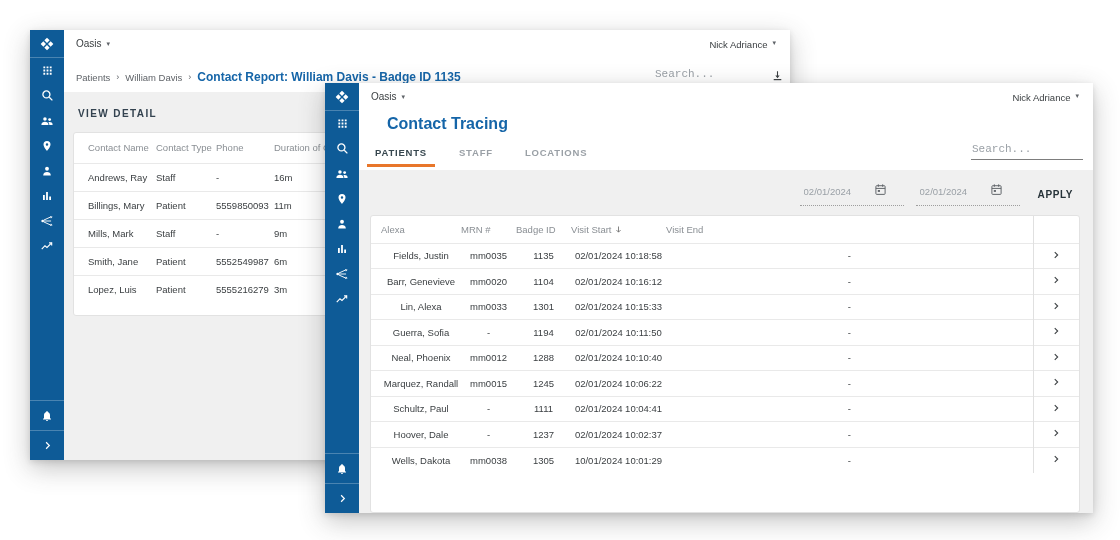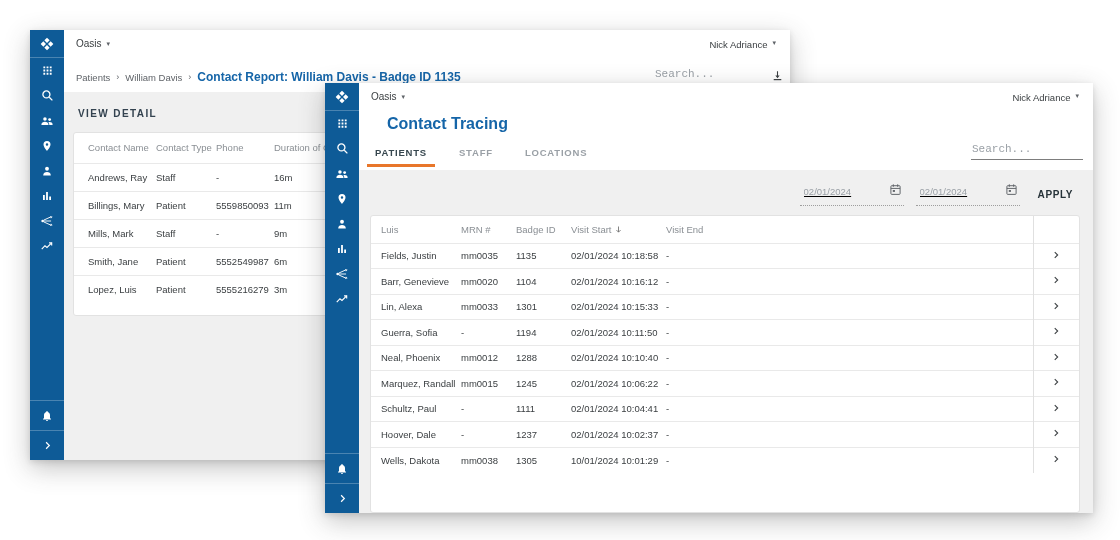--- a/index.html
+++ b/index.html
@@ -93,38 +93,38 @@
   .tab.active{color:#37474f;}
   .tab.active::after{
     content:"";position:absolute;left:-4px;right:-4px;bottom:0;height:3px;
     background:var(--tab-orange,#e8762a);
   }
   .fw-search{right:10px;top:58px;width:112px;}
 
   .fw-body{position:absolute;left:0;right:0;top:87px;bottom:0;background:var(--content-grey,#f0f0f0);}
   .filter-row{position:absolute;top:12px;right:14px;display:flex;align-items:flex-end;gap:12px;}
   .date-field{
-    width:104px;display:flex;align-items:center;justify-content:space-between;
-    border-bottom:1px dotted #9e9e9e;padding:0 2px 5px 4px;text-decoration:underline;
+    width:104px;display:flex;align-items:center;justify-content:flex-start;
+    border-bottom:1px dotted #9e9e9e;padding:0 2px 5px 4px;
   }
   .date-field input{
     border:none;background:transparent;font-family:inherit;font-size:9.5px;color:#9aa0a6;
     width:70px;outline:none;
   }
   .apply-btn{
     border:none;background:transparent;font-family:inherit;
     font-size:10px;font-weight:bold;letter-spacing:.6px;color:#263238;
     padding:0 6px 6px;cursor:pointer;
   }
   .fw-card{
     position:absolute;left:11px;right:13px;top:45px;height:298px;
     background:#fff;border:1px solid #e2e2e2;border-radius:3px;overflow:hidden;
   }
   .fw-card th{height:27px;}
-  .fw-card td{height:25.5px;}
+  .fw-card td{height:25.5px;text-align:center;}
   .fw-card tbody tr{border-top:1px solid #e9e9e9;cursor:pointer;}
   .fw-card th:first-child,.fw-card td:first-child{padding-left:10px;}
   .chev-col{border-left:1px solid #e0e0e0;text-align:center;}
   .sort-wrap{display:inline-flex;align-items:center;gap:3px;text-align:center;}
 
   .pagination{
     display:flex;justify-content:flex-end;align-items:center;gap:14px;
     padding:8px 10px 0 0;font-size:9.5px;color:#757575;height:40px;
   }
 </style>
@@ -422,21 +422,21 @@
           <colgroup>
               <col style="width:90px">
               <col style="width:55px">
               <col style="width:55px">
               <col style="width:95px">
               <col>
               <col style="width:46px">
             </colgroup>
           <thead>
             <tr>
-              <th>Luis</th>
+              <th>Alexa</th>
               <th>MRN #</th>
               <th>Badge ID</th>
               <th>
                 <span class="sort-wrap">
                   <span>Visit Start</span>
                   <svg width="9" height="9" viewBox="0 0 24 24" fill="none" stroke="#757575" stroke-width="2.4">
                       <path d="M12 4v15M6.5 13.5L12 19l5.5-5.5"></path>
                     </svg>
                 </span>
               </th>

